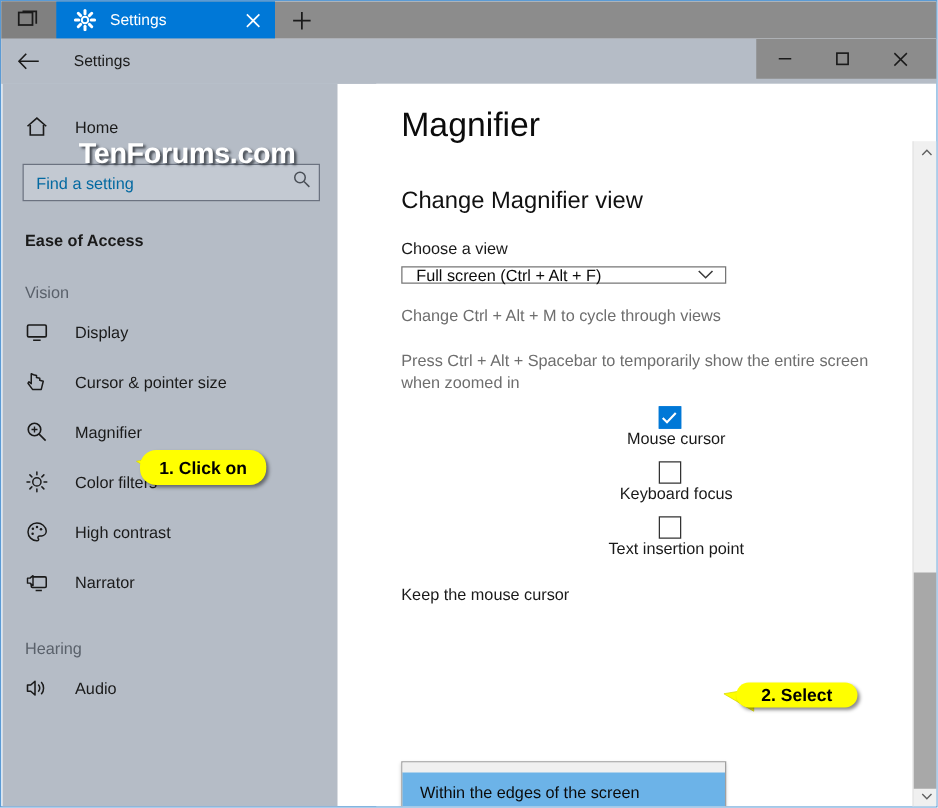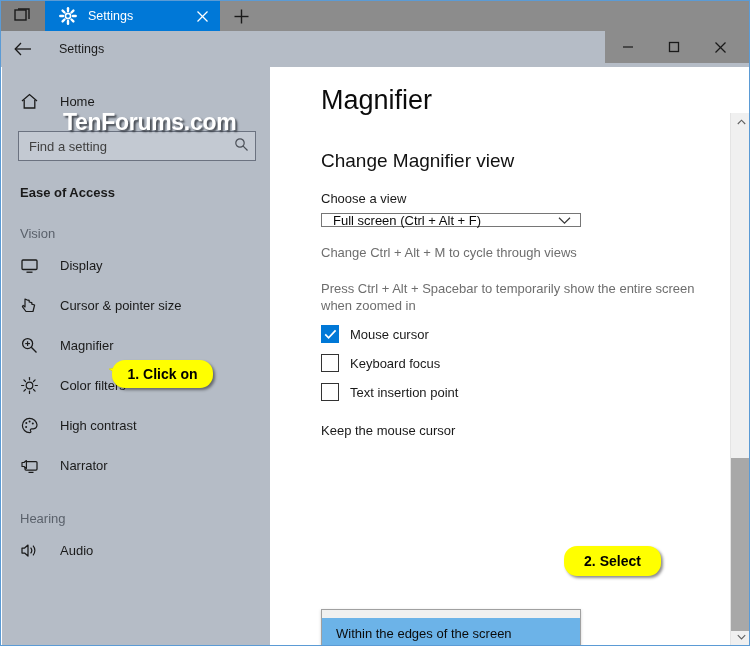--- a/index.html
+++ b/index.html
@@ -138,21 +138,21 @@
     height: 30px;
     background: #c3c9d2;
     border: 1px solid #6b7280;
     display: flex; align-items: center;
     padding: 0 6px 0 10px;
     position: relative;
   }
   .search-text {
     flex: 1 1 auto;
     font-size: 13px;
-    color: #404040;
+    color: #0369a1;
   }
 
   .sb-heading {
     font-size: 13px;
     font-weight: bold;
     color: #1a1a1a;
     padding-left: 18px;
     margin-top: 24px;
   }
   .sb-group {
@@ -240,20 +240,21 @@
   .hint.second { margin-top: 19px; }
   .follow-label {
     font-size: 13px;
     color: #1a1a1a;
     margin: 20px 0 0 20px;
   }
   .cb-row {
     display: flex;
     align-items: center;
     margin: 11px 0 0 20px;
+    flex-direction: column;
   }
   .cb-box {
     width: 18px; height: 18px;
     flex: 0 0 18px;
     border: 1.6px solid #333333;
     background: #ffffff;
     display: flex; align-items: center; justify-content: center;
   }
   .cb-box.checked {
     background: #0078d7;
@@ -325,22 +326,22 @@
     color: #000000;
     box-shadow: 2px 2px 3px rgba(0,0,0,0.45);
     z-index: 30;
     white-space: nowrap;
   }
   .callout-1 {
     left: 111px; top: 359px;
     width: 101px; height: 28px;
   }
   .callout-2 {
-    left: 563px; top: 545px;
-    width: 97px; height: 30px;
+    left: 588px; top: 545px;
+    width: 97px; height: 20px;
   }
   .callout-tail {
     position: absolute;
     z-index: 29;
   }
 </style>
 </head>
 <body>
 
 <div class="app-window">

